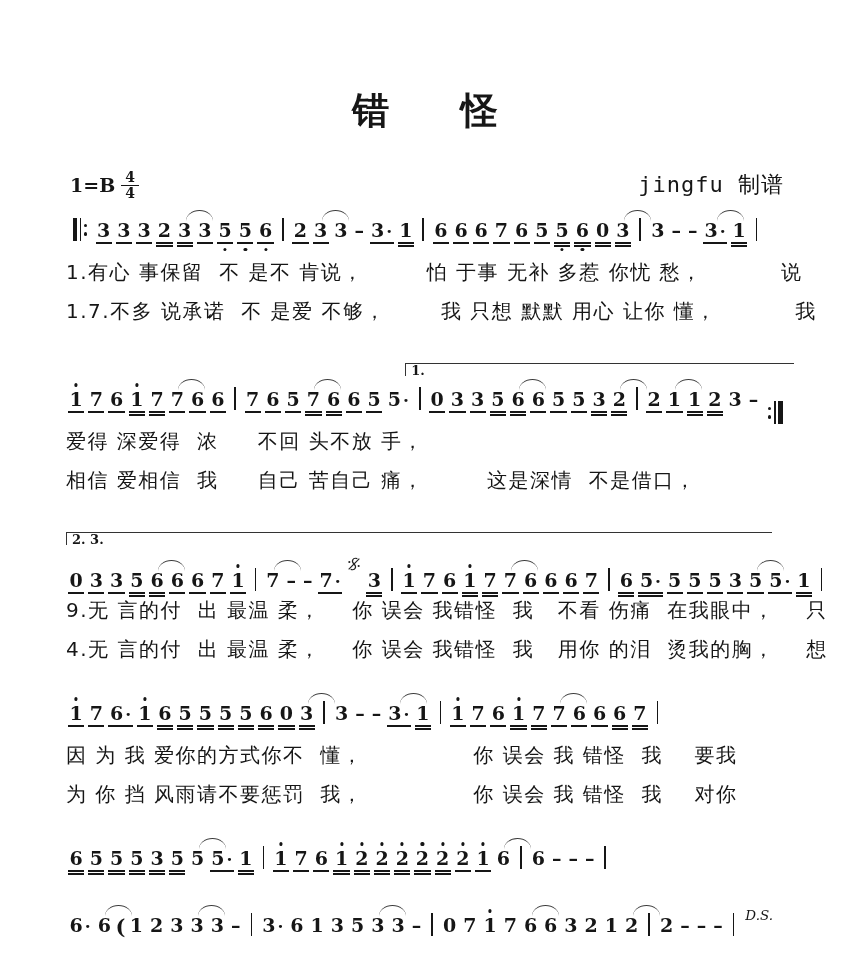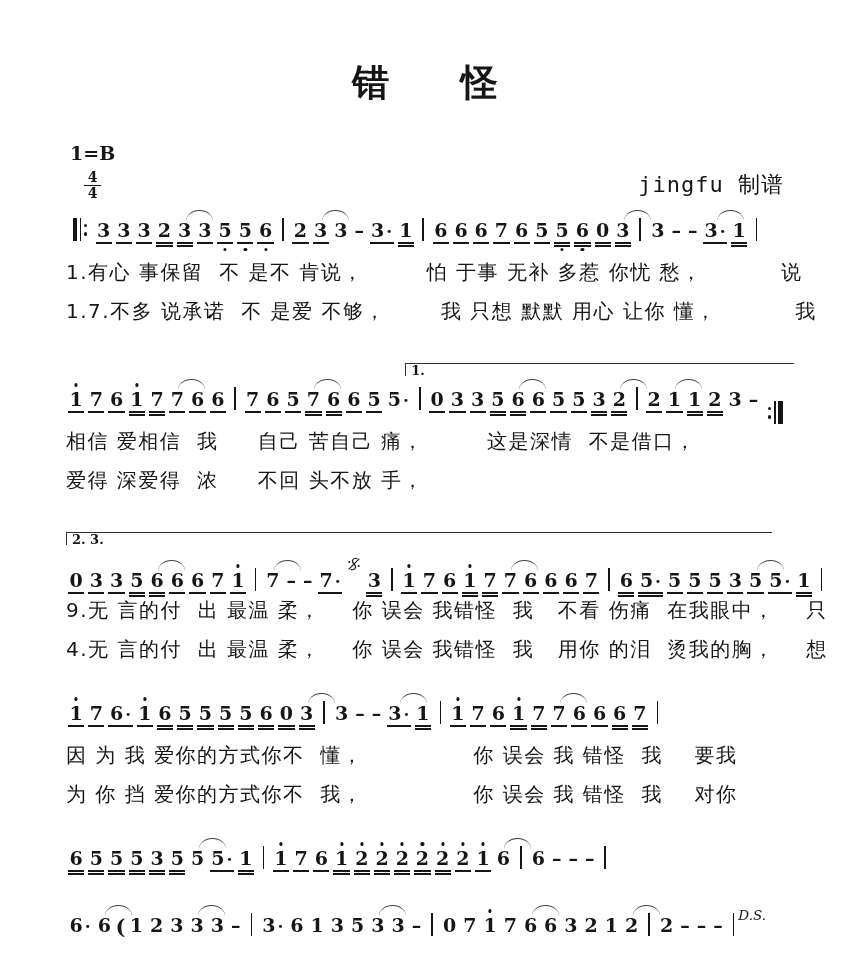--- a/index.html
+++ b/index.html
@@ -1,25 +1,25 @@
 <!DOCTYPE html>
 <html><head>
 <meta charset="utf-8">
 <style>
   html,body{margin:0;padding:0;background:#fff;}
   body{width:850px;height:961px;overflow:hidden;position:relative;color:#161616;
        font-family:"DejaVu Sans",sans-serif;}
   .page{padding:58px 62px 0 66px;}
 
   .title{ text-align:center; font-size:37px; font-weight:bold; white-space:pre;
-          font-family:"DejaVu Serif","DejaVu Sans",serif; letter-spacing:4px;}
+          font-family:"DejaVu Serif","DejaVu Sans",serif; margin-top:28px; letter-spacing:4px;}
 
   .meta{ display:flex; justify-content:space-between; align-items:flex-end;
          margin:34px 4px 18px 4px;}
-  .keysig{ font-family:"DejaVu Serif",serif; font-weight:bold; font-size:19px; display:flex; align-items:center; gap:6px;flex-direction:column;}
+  .keysig{ font-family:"DejaVu Serif",serif; font-weight:bold; font-size:19px; display:flex; align-items:center; gap:6px;}
   .frac{ display:inline-block; text-align:center; font-size:14px; line-height:1.05; font-weight:bold;}
   .frac b{ display:block; border-bottom:1.4px solid #161616; padding:0 4px;}
   .credit{ font-family:"DejaVu Sans Mono","DejaVu Sans",monospace; font-size:22px; letter-spacing:1px;}
 
   #score{ }
   .system{ position:relative; margin-bottom:37px;}
   .system.has-volta{ padding-top:24px;}
   .volta{ position:absolute; top:0; height:12px; border-top:1.6px solid #333; border-left:1.6px solid #333;
           font-family:"DejaVu Serif",serif; font-size:13px; font-weight:bold; padding:0 0 0 5px; line-height:14px;}
   .nline{ white-space:nowrap; height:30px;}
@@ -38,21 +38,21 @@
   .bargrp{ display:inline-flex; align-items:center; gap:2.6px; margin:0 6.5px; vertical-align:-4px;}
   .bline{ width:1.7px; height:23px; background:#161616; display:inline-block;}
   .bline.thick{ width:4.5px;}
   .rdots{ display:inline-flex; flex-direction:column; justify-content:center; gap:5px; height:23px;}
   .rdots i{ width:3.2px; height:3.2px; border-radius:50%; background:#161616; display:block;}
   .paren{ font-family:"DejaVu Serif",serif; font-weight:bold; font-size:21px; display:inline-block;
           margin:0 1px; vertical-align:-2px;}
   .segno{ display:inline-block; width:16px; height:16px; vertical-align:15px; margin:0 2px;}
   .lyric{ font-size:20px; letter-spacing:1.5px; white-space:pre; margin-top:10px; line-height:1.45;}
   #score .system:nth-child(6){ margin-bottom:22px;}
-  .footer-ds{ position:absolute; right:84px; bottom:38px; font-family:"DejaVu Serif",serif;
+  .footer-ds{ position:absolute; right:77px; bottom:38px; font-family:"DejaVu Serif",serif;
               font-style:italic; font-size:13.5px;}
 </style>
 </head>
 <body>
 
 <div class="page">
 
   <div class="title">错    怪</div>
 
   <div class="meta">
@@ -96,22 +96,22 @@
           </span><span class="note">0<i class="ul l1"></i></span><span class="note">3<i class="ul l1"></i></span><span class="note">3<i class="ul l1"></i></span><span class="note">5<i class="ul l1"></i><i class="ul l2"></i></span><span class="note">6<i class="ul l1"></i><i class="ul l2"></i><i class="arc"></i></span><span class="note">6<i class="ul l1"></i></span><span class="note">5<i class="ul l1"></i></span><span class="note">5<i class="ul l1"></i></span><span class="note">3<i class="ul l1"></i><i class="ul l2"></i></span><span class="note">2<i class="ul l1"></i><i class="ul l2"></i><i class="arc"></i></span><span class="bargrp">
             <i class="bline"></i>
           </span><span class="note">2<i class="ul l1"></i></span><span class="note">1<i class="ul l1"></i><i class="arc"></i></span><span class="note">1<i class="ul l1"></i><i class="ul l2"></i></span><span class="note">2<i class="ul l1"></i><i class="ul l2"></i></span><span class="note">3</span><span class="note">–</span><span class="bargrp">
             <span class="rdots">
               <i></i>
               <i></i>
             </span>
             <i class="bline"></i>
             <i class="bline thick"></i>
           </span></div>
+        <div class="lyric">爱得 深爱得  浓     不回 头不放 手，</div>
         <div class="lyric">相信 爱相信  我     自己 苦自己 痛，        这是深情  不是借口，</div>
-        <div class="lyric">爱得 深爱得  浓     不回 头不放 手，</div>
       </div>
       <div class="system has-volta">
         <div class="volta" style="left: 0%; width: 97%;">2. 3.</div>
         <div class="nline"><span class="note">0<i class="ul l1"></i></span><span class="note">3<i class="ul l1"></i></span><span class="note">3<i class="ul l1"></i></span><span class="note">5<i class="ul l1"></i><i class="ul l2"></i></span><span class="note">6<i class="ul l1"></i><i class="ul l2"></i><i class="arc"></i></span><span class="note">6<i class="ul l1"></i></span><span class="note">6<i class="ul l1"></i></span><span class="note">7<i class="ul l1"></i></span><span class="note">1<i class="ul l1"></i><i class="odot hi"></i></span><span class="bargrp">
             <i class="bline"></i>
           </span><span class="note">7<i class="arc"></i></span><span class="note">–</span><span class="note">–</span><span class="note">7<span class="aug">·</span><i class="ul l1"></i></span><span class="segno"><svg viewBox="0 0 24 24" width="16" height="16">
               <g stroke="#222" stroke-width="1.8" fill="none">
                 <path d="M17 4 C10 1.5 7.5 8 12 12 C16.5 16 14 22.5 7 20"></path>
                 <line x1="4" y1="20" x2="20" y2="4"></line>
               </g>
@@ -129,21 +129,21 @@
       </div>
       <div class="system">
         <div class="nline"><span class="note">1<i class="ul l1"></i><i class="odot hi"></i></span><span class="note">7<i class="ul l1"></i></span><span class="note">6<span class="aug">·</span><i class="ul l1"></i></span><span class="note">1<i class="ul l1"></i><i class="odot hi"></i></span><span class="note">6<i class="ul l1"></i><i class="ul l2"></i></span><span class="note">5<i class="ul l1"></i><i class="ul l2"></i></span><span class="note">5<i class="ul l1"></i><i class="ul l2"></i></span><span class="note">5<i class="ul l1"></i><i class="ul l2"></i></span><span class="note">5<i class="ul l1"></i><i class="ul l2"></i></span><span class="note">6<i class="ul l1"></i><i class="ul l2"></i></span><span class="note">0<i class="ul l1"></i><i class="ul l2"></i></span><span class="note">3<i class="ul l1"></i><i class="ul l2"></i><i class="arc"></i></span><span class="bargrp">
             <i class="bline"></i>
           </span><span class="note">3</span><span class="note">–</span><span class="note">–</span><span class="note">3<span class="aug">·</span><i class="ul l1"></i><i class="arc"></i></span><span class="note">1<i class="ul l1"></i><i class="ul l2"></i></span><span class="bargrp">
             <i class="bline"></i>
           </span><span class="note">1<i class="ul l1"></i><i class="odot hi"></i></span><span class="note">7<i class="ul l1"></i></span><span class="note">6<i class="ul l1"></i></span><span class="note">1<i class="ul l1"></i><i class="ul l2"></i><i class="odot hi"></i></span><span class="note">7<i class="ul l1"></i><i class="ul l2"></i></span><span class="note">7<i class="ul l1"></i><i class="arc"></i></span><span class="note">6<i class="ul l1"></i></span><span class="note">6<i class="ul l1"></i></span><span class="note">6<i class="ul l1"></i><i class="ul l2"></i></span><span class="note">7<i class="ul l1"></i><i class="ul l2"></i></span><span class="bargrp">
             <i class="bline"></i>
           </span></div>
         <div class="lyric">因 为 我 爱你的方式你不  懂，              你 误会 我 错怪  我    要我</div>
-        <div class="lyric">为 你 挡 爱你的方式你不  我，              你 误会 我 错怪  我    对你</div>
+        <div class="lyric">为 你 挡 风雨请不要惩罚  我，              你 误会 我 错怪  我    对你</div>
       </div>
       <div class="system">
         <div class="nline"><span class="note">6<i class="ul l1"></i><i class="ul l2"></i></span><span class="note">5<i class="ul l1"></i><i class="ul l2"></i></span><span class="note">5<i class="ul l1"></i><i class="ul l2"></i></span><span class="note">5<i class="ul l1"></i><i class="ul l2"></i></span><span class="note">3<i class="ul l1"></i><i class="ul l2"></i></span><span class="note">5<i class="ul l1"></i><i class="ul l2"></i></span><span class="note">5<i class="arc"></i></span><span class="note">5<span class="aug">·</span><i class="ul l1"></i></span><span class="note">1<i class="ul l1"></i><i class="ul l2"></i></span><span class="bargrp">
             <i class="bline"></i>
           </span><span class="note">1<i class="ul l1"></i><i class="odot hi"></i></span><span class="note">7<i class="ul l1"></i></span><span class="note">6<i class="ul l1"></i></span><span class="note">1<i class="ul l1"></i><i class="ul l2"></i><i class="odot hi"></i></span><span class="note">2<i class="ul l1"></i><i class="ul l2"></i><i class="odot hi"></i></span><span class="note">2<i class="ul l1"></i><i class="ul l2"></i><i class="odot hi"></i></span><span class="note">2<i class="ul l1"></i><i class="ul l2"></i><i class="odot hi"></i></span><span class="note">2<i class="ul l1"></i><i class="ul l2"></i><i class="odot hi"></i></span><span class="note">2<i class="ul l1"></i><i class="ul l2"></i><i class="odot hi"></i></span><span class="note">2<i class="ul l1"></i><i class="odot hi"></i></span><span class="note">1<i class="ul l1"></i><i class="odot hi"></i></span><span class="note">6<i class="arc"></i></span><span class="bargrp">
             <i class="bline"></i>
           </span><span class="note">6</span><span class="note">–</span><span class="note">–</span><span class="note">–</span><span class="bargrp">
             <i class="bline"></i>
           </span></div>
       </div>

